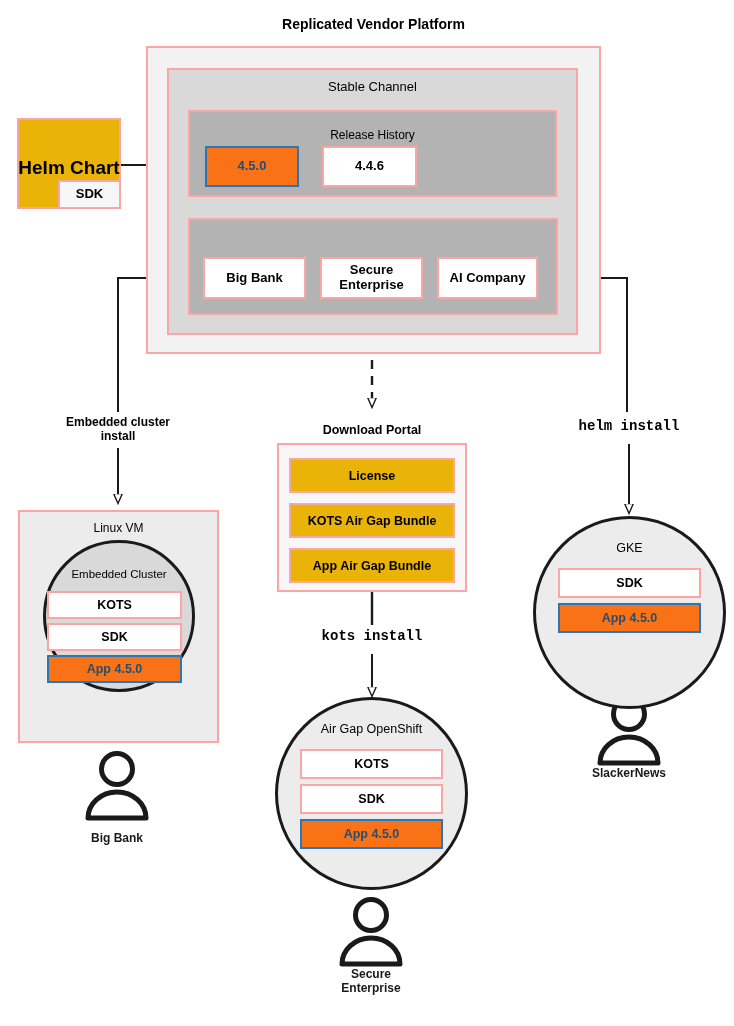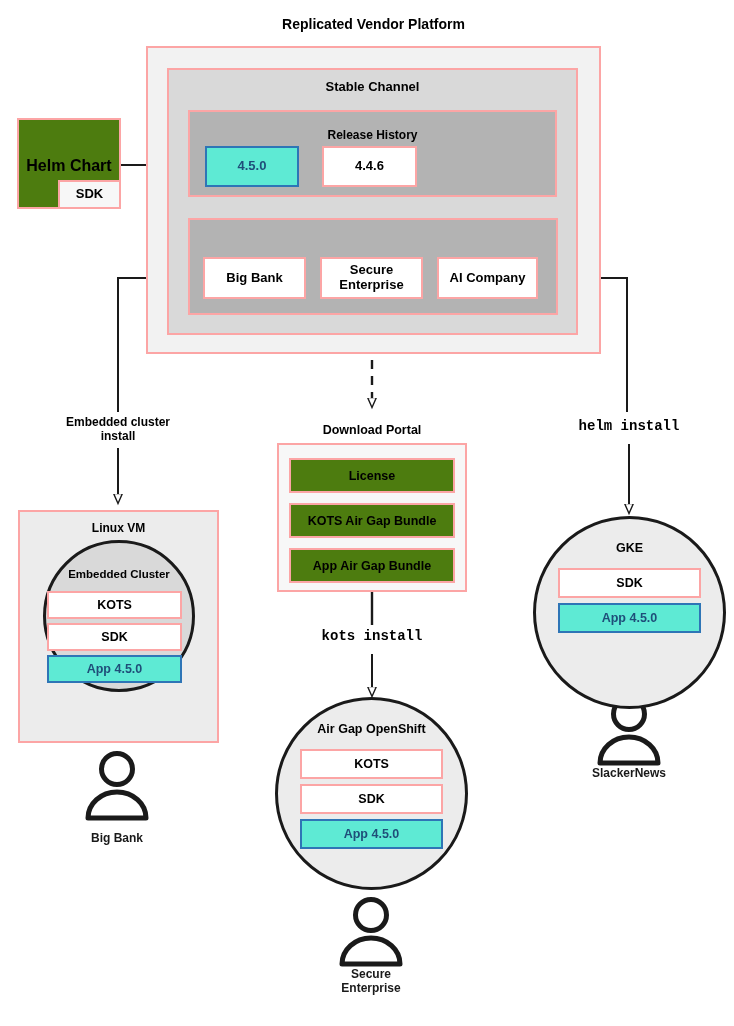--- a/index.html
+++ b/index.html
@@ -45,32 +45,32 @@
     box-sizing: border-box;
   }
   .box {
     border: 2px solid #fca5a5;
   }
   .container-title {
     position: absolute;
     left: 0;
     right: 0;
     text-align: center;
-    font-weight: bold;
+    font-weight: normal;
     color: #000000;
   }
   .fill-outer   { background: #f2f2f2; }
   .fill-chan    { background: #d9d9d9; }
   .fill-rel     { background: #b3b3b3; }
   .fill-white   { background: #ffffff; }
-  .fill-gray    { background: #4d7c0f; }
+  .fill-gray    { background: #eab308; }
   .fill-lgray   { background: #ececec; }
   .fill-fgray   { background: #f7f7f7; }
   .blue {
-    background: #5eead4;
+    background: #f97316;
     border: 2px solid #2e75b6;
     color: #1f4e79;
   }
   .circle {
     position: absolute;
     box-sizing: border-box;
     border: 3px solid #1a1a1a;
     border-radius: 50%;
     background: #ececec;
   }
@@ -150,21 +150,21 @@
   <div class="node box fill-white" style="left:322px; top:146px; width:95px; height:41px; font-size:13px;">4.4.6</div>
 
   <div class="node box fill-rel" style="left:188px; top:218px; width:370px; height:97px;"></div>
   <div class="container-title" style="left:188px; width:370px; top:229px; font-size:12px;margin-top:46px;">Customers</div>
 
   <div class="node box fill-white" style="left:203px; top:257px; width:103px; height:42px; font-size:13px;">Big Bank</div>
   <div class="node box fill-white" style="left:437px; top:257px; width:101px; height:42px; font-size:13px;">AI Company</div>
   <div class="node box fill-white" style="left:320px; top:257px; width:103px; height:42px; font-size:13px;">Secure Enterprise</div>
 
   <div class="node box fill-gray" style="left:17px; top:118px; width:104px; height:91px;"></div>
-  <div class="lbl" style="left:17px; top:157px; width:104px; font-size:16px;">Helm Chart</div>
+  <div class="lbl" style="left:17px; top:157px; width:104px; font-size:19px;">Helm Chart</div>
   <div class="node box fill-fgray" style="left:58px; top:180px; width:63px; height:29px; font-size:13px;">SDK</div>
 
   <div class="lbl" style="left:48px; top:415px; width:140px; font-size:12px;">
     <span>Embedded cluster</span><br>
     <span>install</span>
   </div>
 
   <div class="node box fill-lgray" style="left:18px; top:510px; width:201px; height:233px;"></div>
   <div class="container-title" style="left:18px; width:201px; top:521px; font-size:12px;">Linux VM</div>
   <div class="circle" style="left:43px; top:540px; width:152px; height:152px; background:#d9d9d9;"></div>

